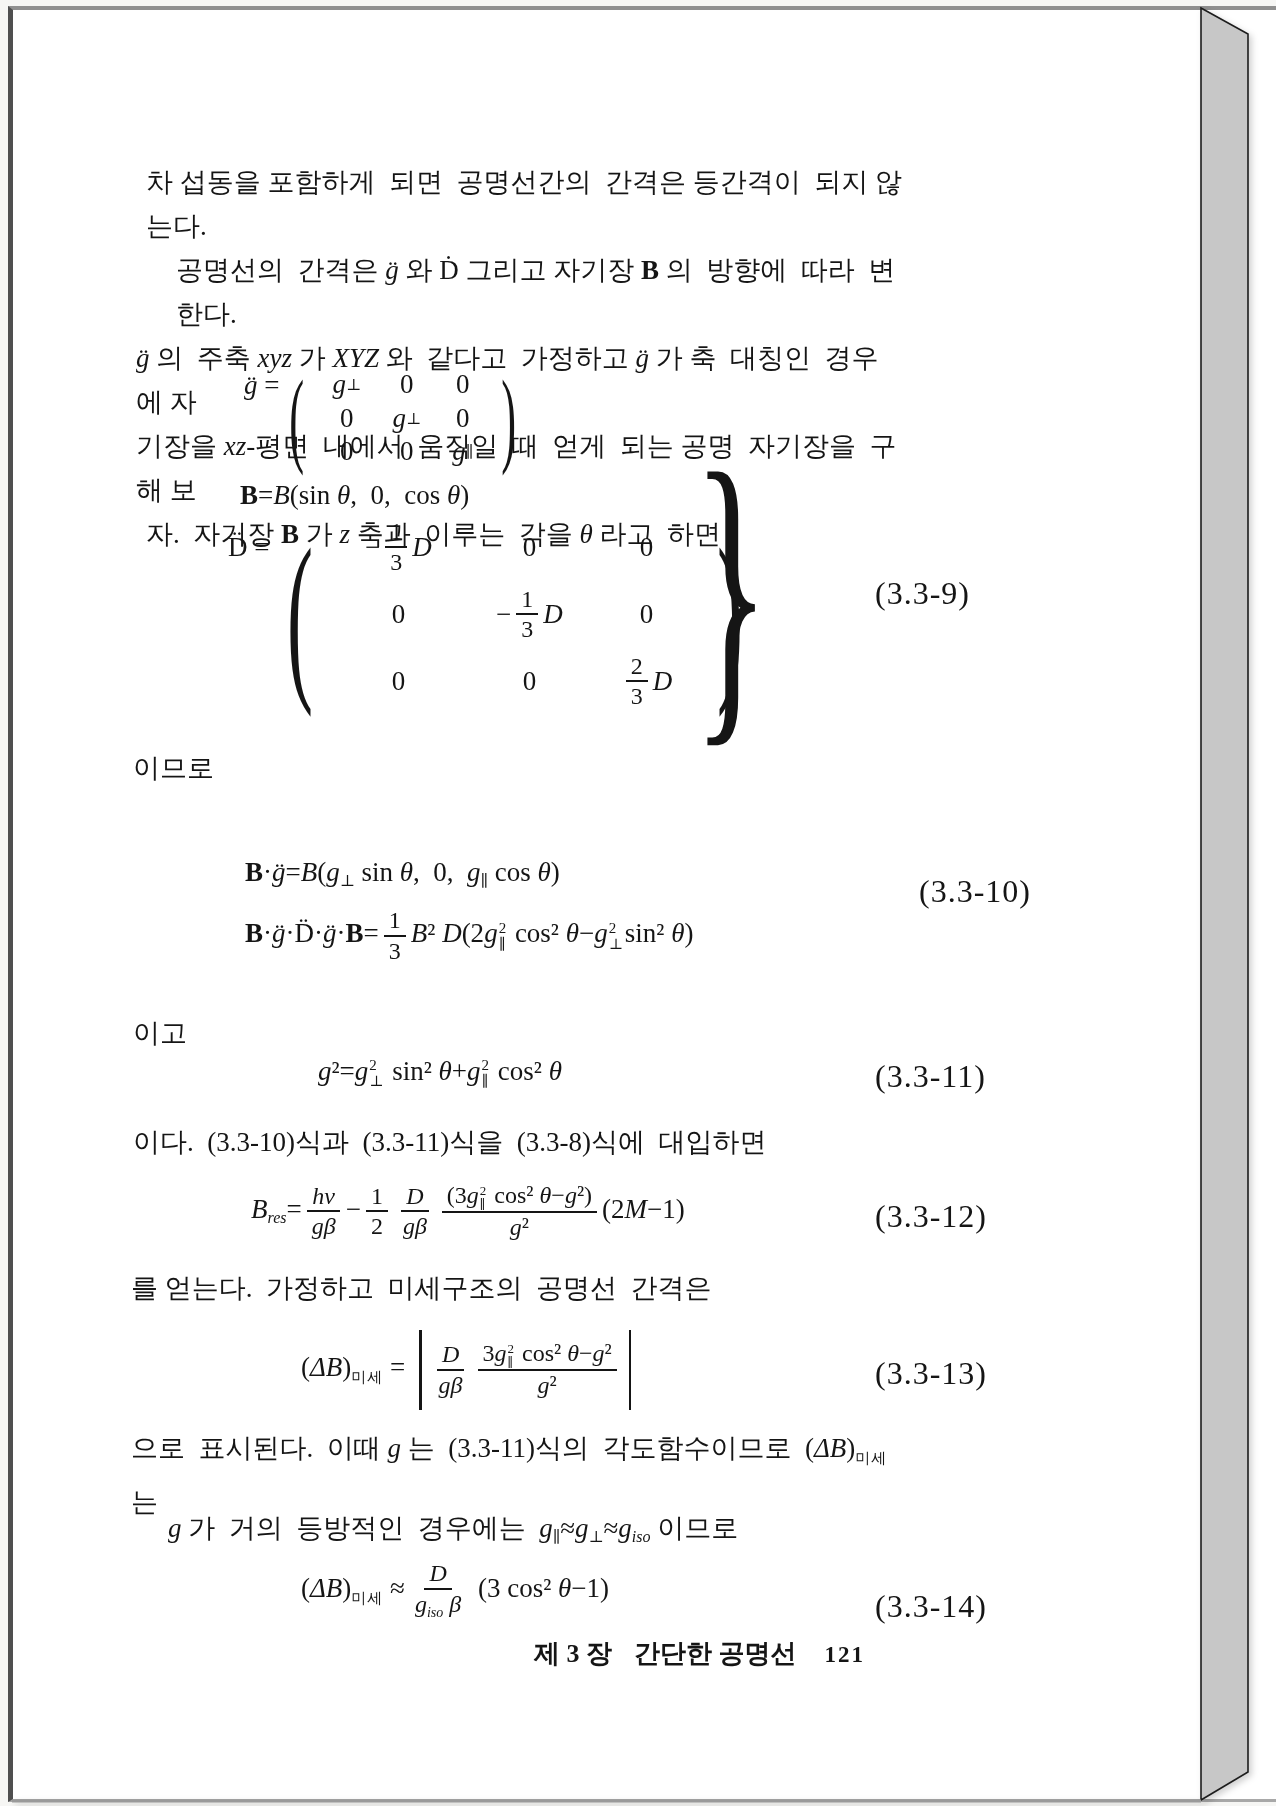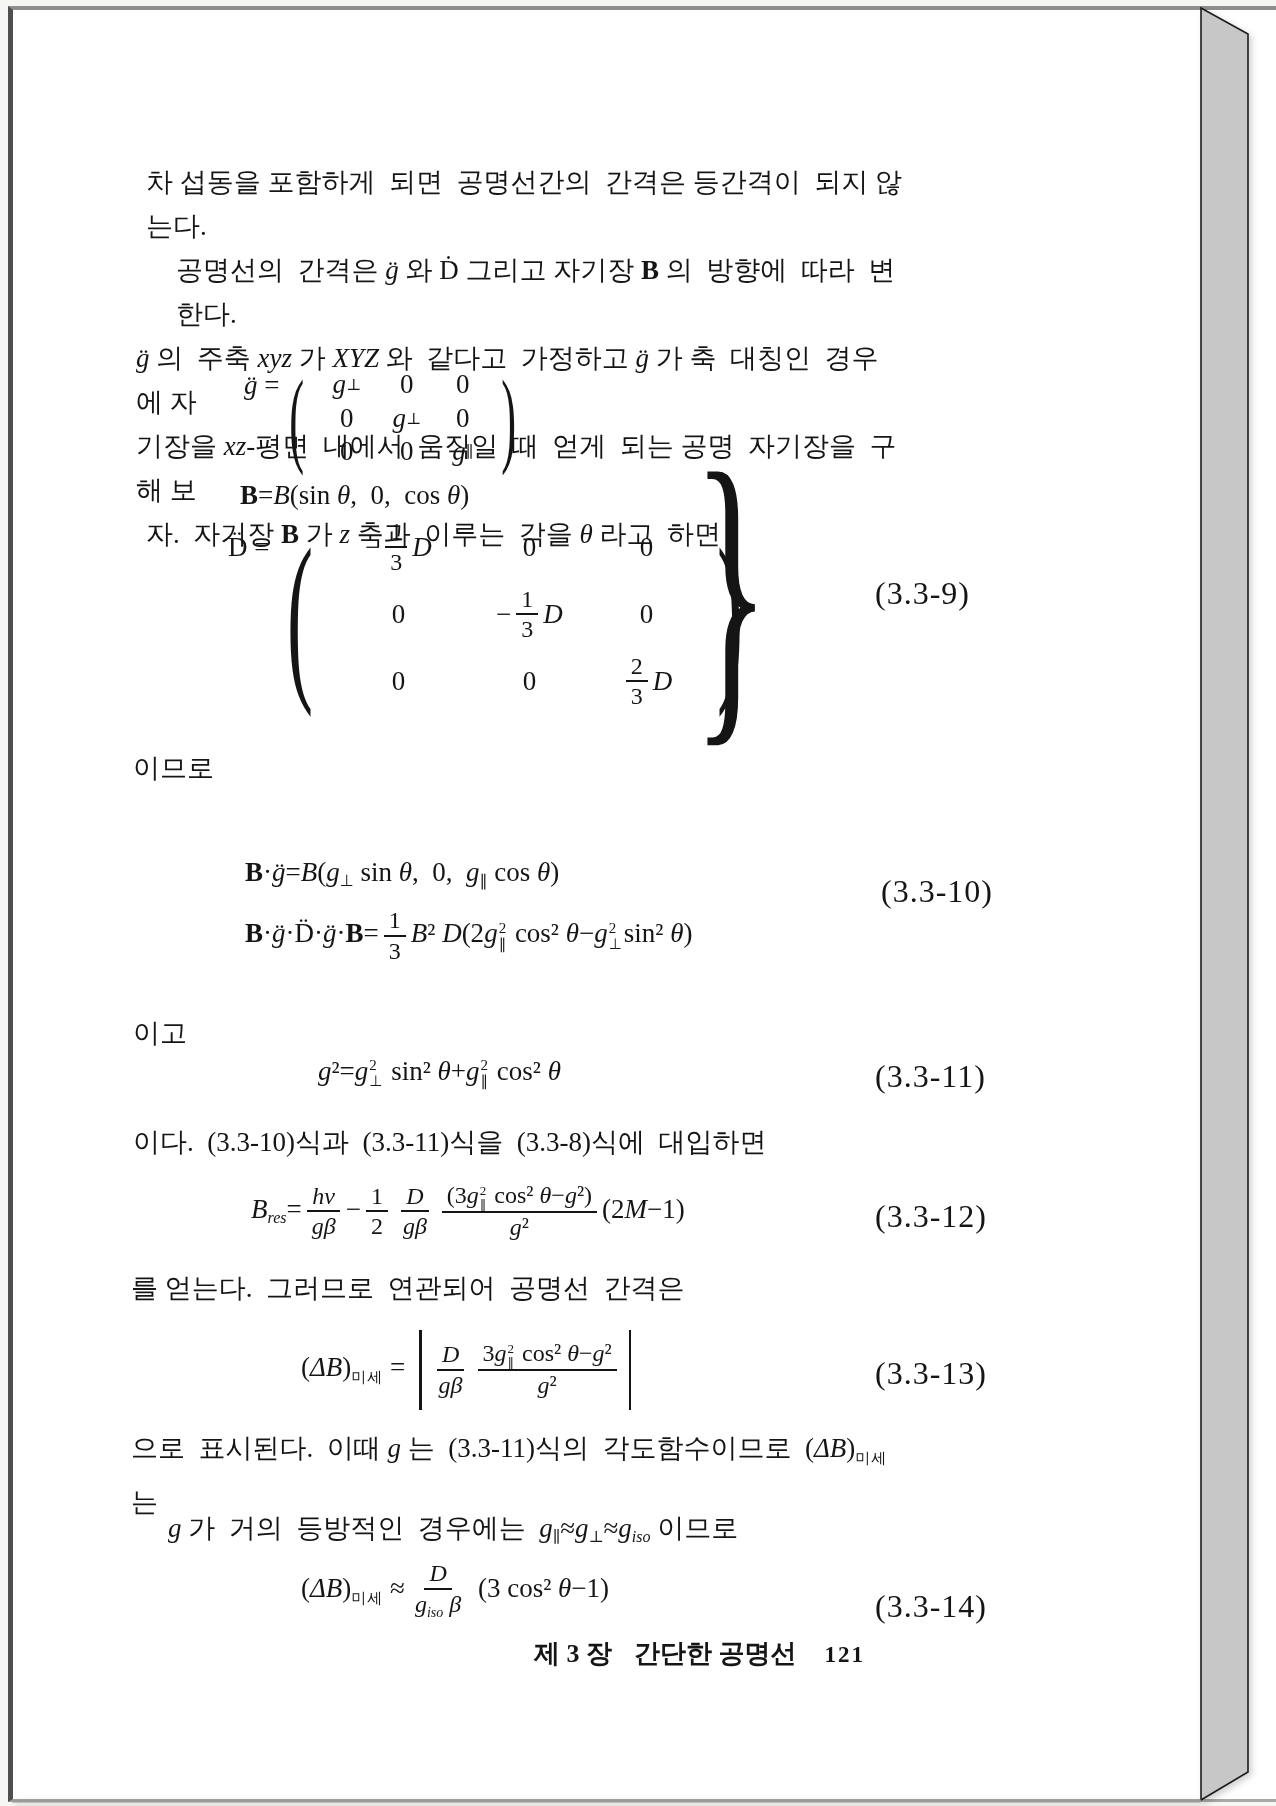--- a/index.html
+++ b/index.html
@@ -5,21 +5,21 @@
   html,body{margin:0;padding:0;}
   body{width:1276px;height:1806px;overflow:hidden;background:#f6f6f4;position:relative;
        font-family:"Liberation Serif","DejaVu Serif",serif;color:#151515;}
   .sheet{position:absolute;left:8px;top:6px;width:1273px;height:1796px;background:#ffffff;
          box-sizing:border-box;border-top:4px solid #8f8f8f;border-left:5px solid #4f4f4f;
          border-bottom:3px solid #a8a8a8;}
   .content{position:absolute;left:0;top:0;right:0;bottom:0;font-size:27px;}
   .edge-svg{position:absolute;left:0;top:0;pointer-events:none;filter:drop-shadow(3px 3px 3px rgba(0,0,0,.18));}
   .blk{position:absolute;}
   .tl{white-space:pre-wrap;line-height:44px;}
-  .eqline{white-space:pre-wrap;line-height:1.25;font-family:Liberation Serif, serif;}
+  .eqline{white-space:pre-wrap;line-height:1.25;}
   .it{font-style:italic;}
   .sb{font-size:16px;vertical-align:-5px;}
   .ksub{font-size:15px;vertical-align:-6px;letter-spacing:1px;}
   .frac{display:inline-flex;flex-direction:column;align-items:center;vertical-align:middle;margin:0 5px;}
   .frac .fn{display:block;padding:0 5px;line-height:1.15;border-bottom:2px solid #151515;text-align:center;}
   .frac .fd{display:block;padding:1px 5px 0 5px;line-height:1.15;text-align:center;}
   .f24{font-size:24px;}
   .ss{display:inline-flex;flex-direction:column;align-items:flex-start;vertical-align:middle;
       font-size:15px;line-height:1.0;margin:0 2px 0 1px;}
   .ss .u{display:block;}
@@ -97,33 +97,33 @@
     </div>
     <span class="brace" style="left:680px;top:408px;">}</span>
     <span class="eqlabel" style="left:862px;top:565px;">(3.3-9)</span>
 
     <div class="blk tl" style="left:120px;top:736px;"><span>이므로</span></div>
 
     <div class="blk" style="left:232px;top:846px;">
       <div class="eqline"><b>B</b><span>·</span><i class="it">g̈</i><span>=</span><i class="it">B</i><span>(</span><i class="it">g</i><span class="sb">⊥</span><span> sin </span><i class="it">θ</i><span>,  0,  </span><i class="it">g</i><span class="sb">∥</span><span> cos </span><i class="it">θ</i><span>)</span></div>
       <div class="eqline" style="margin-top:16px"><b>B</b><span>·</span><i class="it">g̈</i><span>·</span><span>D̈</span><span>·</span><i class="it">g̈</i><span>·</span><b>B</b><span>=</span><span class="frac f24"><span class="fn">1</span><span class="fd">3</span></span><i class="it">B</i><span>²</span><i class="it"> D</i><span>(2</span><i class="it">g</i><span class="ss"><span class="u">2</span><span class="d">∥</span></span><span> cos² </span><i class="it">θ</i><span>−</span><i class="it">g</i><span class="ss"><span class="u">2</span><span class="d">⊥</span></span><span>sin² </span><i class="it">θ</i><span>)</span></div>
     </div>
-    <span class="eqlabel" style="left:868px;top:863px;">(3.3-10)</span>
+    <span class="eqlabel" style="left:906px;top:863px;">(3.3-10)</span>
 
     <div class="blk tl" style="left:120px;top:1001px;"><span>이고</span></div>
 
     <div class="blk eqline" style="left:305px;top:1045px;"><i class="it">g</i><span>²</span><span>=</span><i class="it">g</i><span class="ss"><span class="u">2</span><span class="d">⊥</span></span><span> sin² </span><i class="it">θ</i><span>+</span><i class="it">g</i><span class="ss"><span class="u">2</span><span class="d">∥</span></span><span> cos² </span><i class="it">θ</i></div>
     <span class="eqlabel" style="left:862px;top:1048px;">(3.3-11)</span>
 
     <div class="blk tl" style="left:120px;top:1110px;"><span>이다.  (3.3-10)식과  (3.3-11)식을  (3.3-8)식에  대입하면</span></div>
 
     <div class="blk eqline" style="left:238px;top:1172px;"><i class="it">B</i><span class="sb it">res</span><span>=</span><span class="frac"><span class="fn it f24">hν</span><span class="fd it f24">gβ</span></span><span>−</span><span class="frac"><span class="fn f24">1</span><span class="fd f24">2</span></span><span class="frac"><span class="fn it f24">D</span><span class="fd it f24">gβ</span></span><span class="frac"><span class="fn f24"><span>(3</span><i class="it">g</i><span class="ss" style="font-size:13px"><span class="u">2</span><span class="d">∥</span></span><span> cos² </span><i class="it">θ</i><span>−</span><i class="it">g</i><span>²</span><span>)</span></span><span class="fd f24"><i class="it">g</i><span>²</span></span></span><span>(2</span><i class="it">M</i><span>−1)</span></div>
     <span class="eqlabel" style="left:862px;top:1188px;">(3.3-12)</span>
 
-    <div class="blk tl" style="left:118px;top:1256px;"><span>를 얻는다.  그러므로  연관되어  공명선  간격은</span></div>
+    <div class="blk tl" style="left:118px;top:1256px;"><span>를 얻는다.  가정하고  미세구조의  공명선  간격은</span></div>
 
     <div class="blk eqline" style="left:288px;top:1320px;"><span>(</span><i class="it">ΔB</i><span>)</span><span class="ksub">미세</span><span> = </span><span class="vbar"></span><span class="frac"><span class="fn it f24">D</span><span class="fd it f24">gβ</span></span><span class="frac"><span class="fn f24"><span>3</span><i class="it">g</i><span class="ss" style="font-size:13px"><span class="u">2</span><span class="d">∥</span></span><span> cos² </span><i class="it">θ</i><span>−</span><i class="it">g</i><span>²</span></span><span class="fd f24"><i class="it">g</i><span>²</span></span></span><span class="vbar"></span></div>
     <span class="eqlabel" style="left:862px;top:1345px;">(3.3-13)</span>
 
     <div class="blk" style="left:118px;top:1416px;width:780px;">
       <div class="tl"><span>으로  표시된다.  이때 </span><i class="it">g</i><span> 는  (3.3-11)식의  각도함수이므로  (</span><i class="it">ΔB</i><span>)</span><span class="ksub">미세</span><span> 는</span></div>
     </div>
 
     <div class="blk tl" style="left:155px;top:1496px;text-align:center;"><i class="it">g</i><span> 가  거의  등방적인  경우에는  </span><i class="it">g</i><span class="sb">∥</span><span>≈</span><i class="it">g</i><span class="sb">⊥</span><span>≈</span><i class="it">g</i><span class="sb it">iso</span><span> 이므로</span></div>
 

